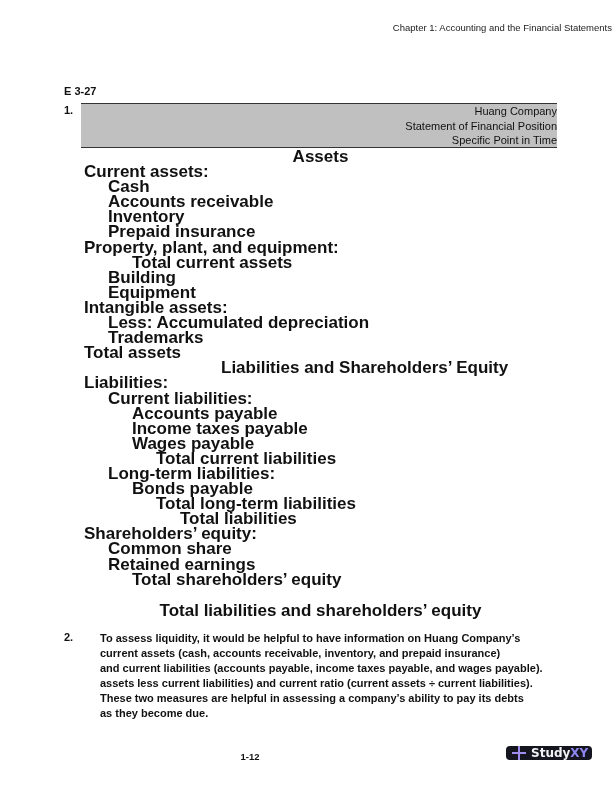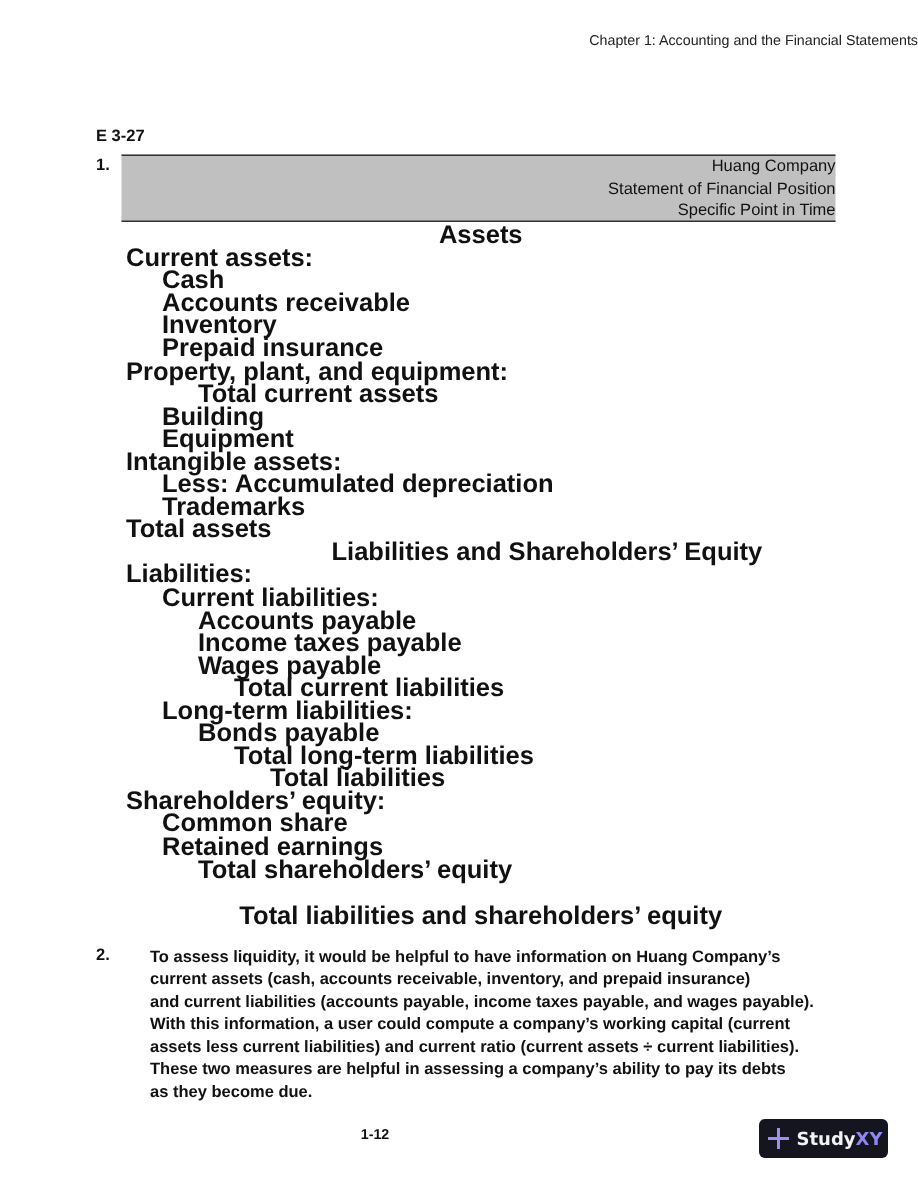--- a/index.html
+++ b/index.html
@@ -39,21 +39,21 @@
     .para {
       position: absolute; left: 84px; top: 631px; width: 480px;
       font-size: 11px; font-weight: bold; line-height: 15px; margin-left: 16px;
     }
     .para div { white-space: nowrap; }
     .page-num {
       position: absolute; top: 751px; left: 0; width: 500px; text-align: center;
       font-size: 9.5px; font-weight: bold;
     }
     .badge {
-      position: absolute; left: 506px; top: 746px; width: 86px; height: 26px;
+      position: absolute; left: 506px; top: 746px; width: 86px; height: 14px;
       background: #14151f; border-radius: 4px; display: flex; align-items: center;
       padding-left: 6px; box-sizing: border-box;
     }
     .badge .plus { width: 14px; height: 14px; position: relative; margin-right: 5px; }
     .badge .plus:before, .badge .plus:after {
       content: ""; position: absolute; background: #9f8df0;
     }
     .badge .plus:before { left: 6px; top: 0; width: 2px; height: 14px; }
     .badge .plus:after { left: 0; top: 6px; width: 14px; height: 2px; }
     .badge .brand { font-family: "DejaVu Sans", sans-serif; font-weight: bold; font-size: 12px; color: #f2f2f5; }
@@ -105,21 +105,20 @@
     <div class="line ind1">Retained earnings</div>
     <div class="line ind2">Total shareholders’ equity</div>
     <div class="line ind0 gap-top">Total liabilities and shareholders’ equity</div>
   </div>
 
 <div class="part-num" style="top:631px;">2.</div>
 <div class="para" id="para">
     <div>To assess liquidity, it would be helpful to have information on Huang Company’s</div>
     <div>current assets (cash, accounts receivable, inventory, and prepaid insurance)</div>
     <div>and current liabilities (accounts payable, income taxes payable, and wages payable).</div>
-    <div>With this information, a user could compute a company’s working capital (current</div>
     <div>assets less current liabilities) and current ratio (current assets ÷ current liabilities).</div>
     <div>These two measures are helpful in assessing a company’s ability to pay its debts</div>
     <div>as they become due.</div>
   </div>
 
 <div class="page-num">1-12</div>
 
 <div class="badge">
   <span class="plus"></span>
   <span class="brand">Study</span>

